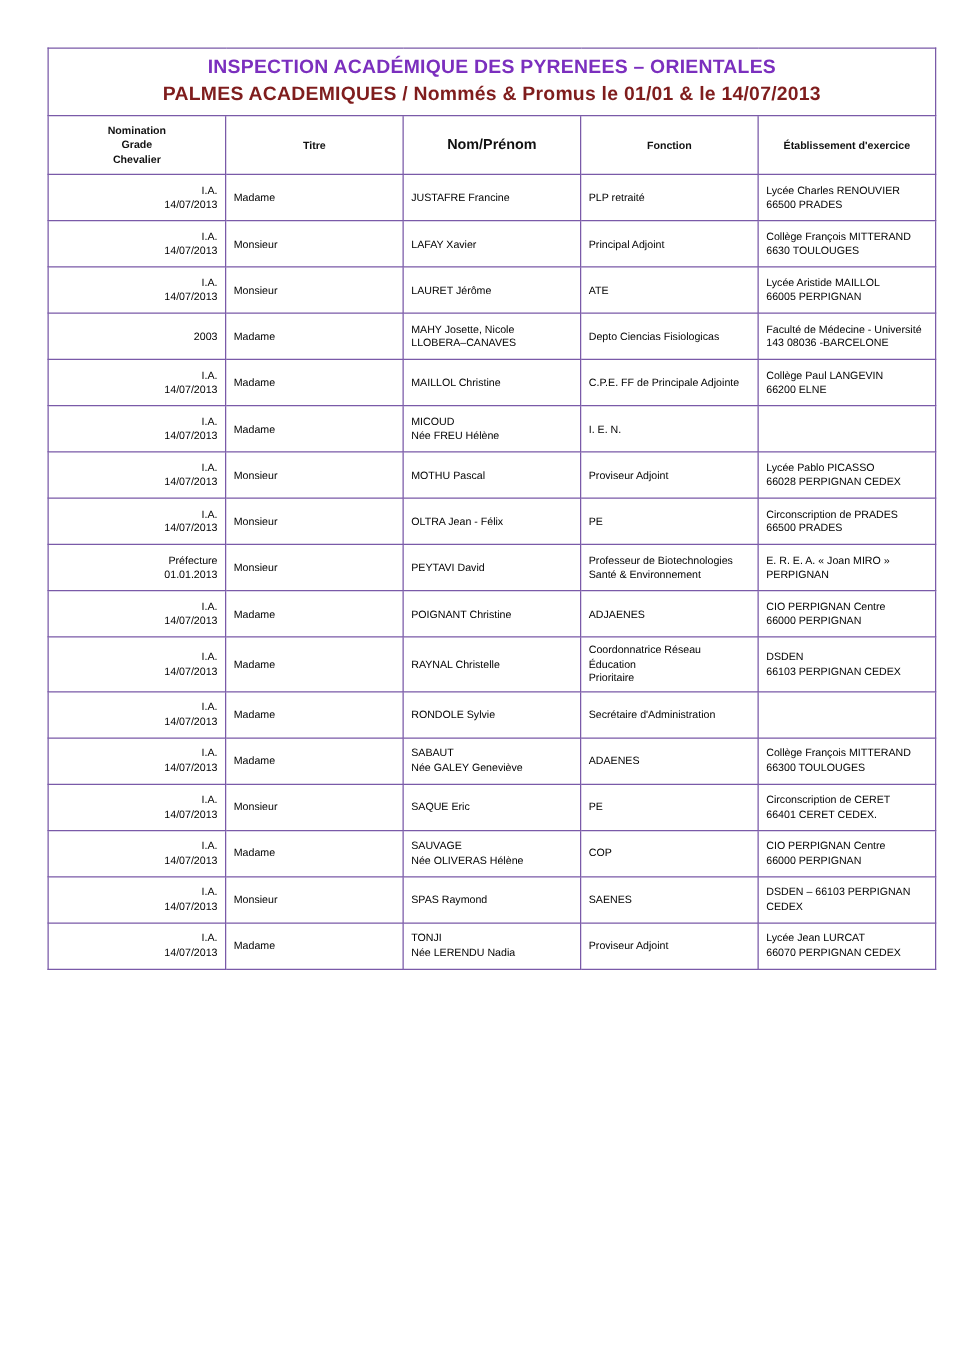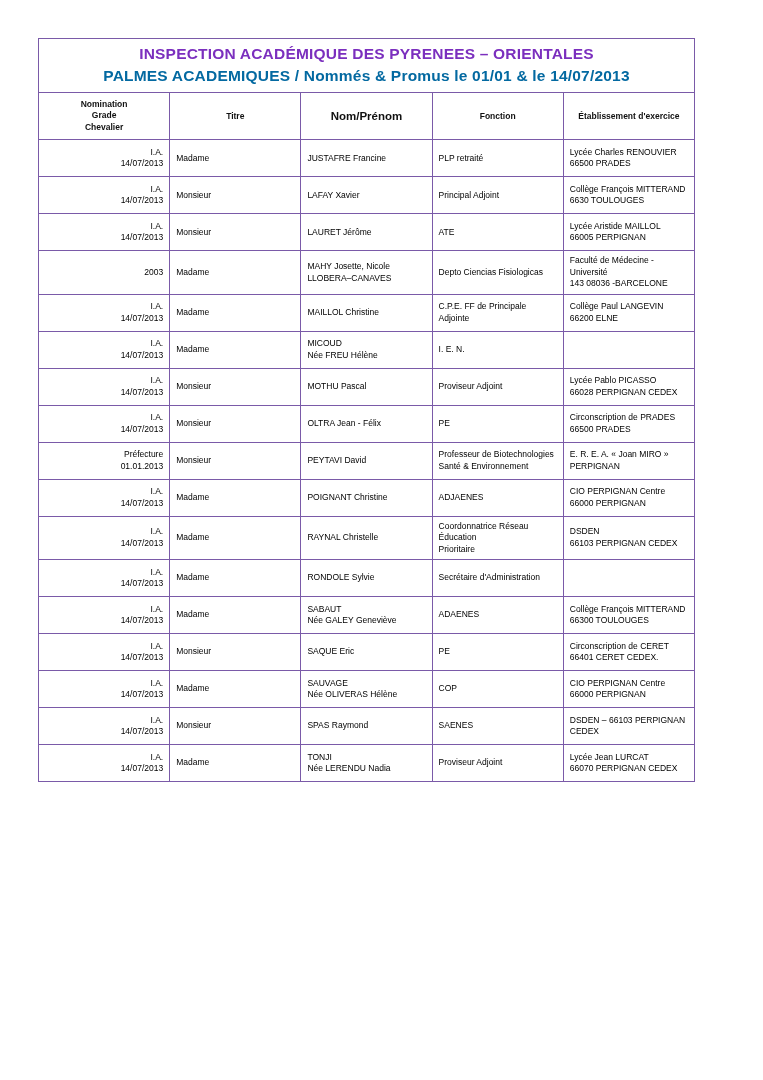--- a/index.html
+++ b/index.html
@@ -14,21 +14,21 @@
     color: #000000;
     position: relative;
   }
   .page {
     width: 763px;
     height: 1080px;
     box-sizing: border-box;
     padding: 38px 38px 0 38px;
   }
   .doc-table {
-    width: 657px;
+    width: 711px;
     border-collapse: collapse;
     table-layout: fixed;
   }
   .doc-table td, .doc-table th {
     border: 1px solid #7a5aa8;
     vertical-align: middle;
     padding: 4px 6px;
     box-sizing: border-box;
   }
   
@@ -38,21 +38,21 @@
     border: 1px solid #7a5aa8;
   }
   .title-line1 {
     color: #7b2fbe;
     font-weight: bold;
     font-size: 15.5px;
     letter-spacing: 0.2px;
     line-height: 1.45;
   }
   .title-line2 {
-    color: #0369a1;
+    color: #7f1d1d;
     font-weight: bold;
     font-size: 15.5px;
     letter-spacing: 0.2px;
     line-height: 1.45;
   }
   
   .hdr td {
     font-size: 8.5px;
     font-weight: bold;
     color: #111;

